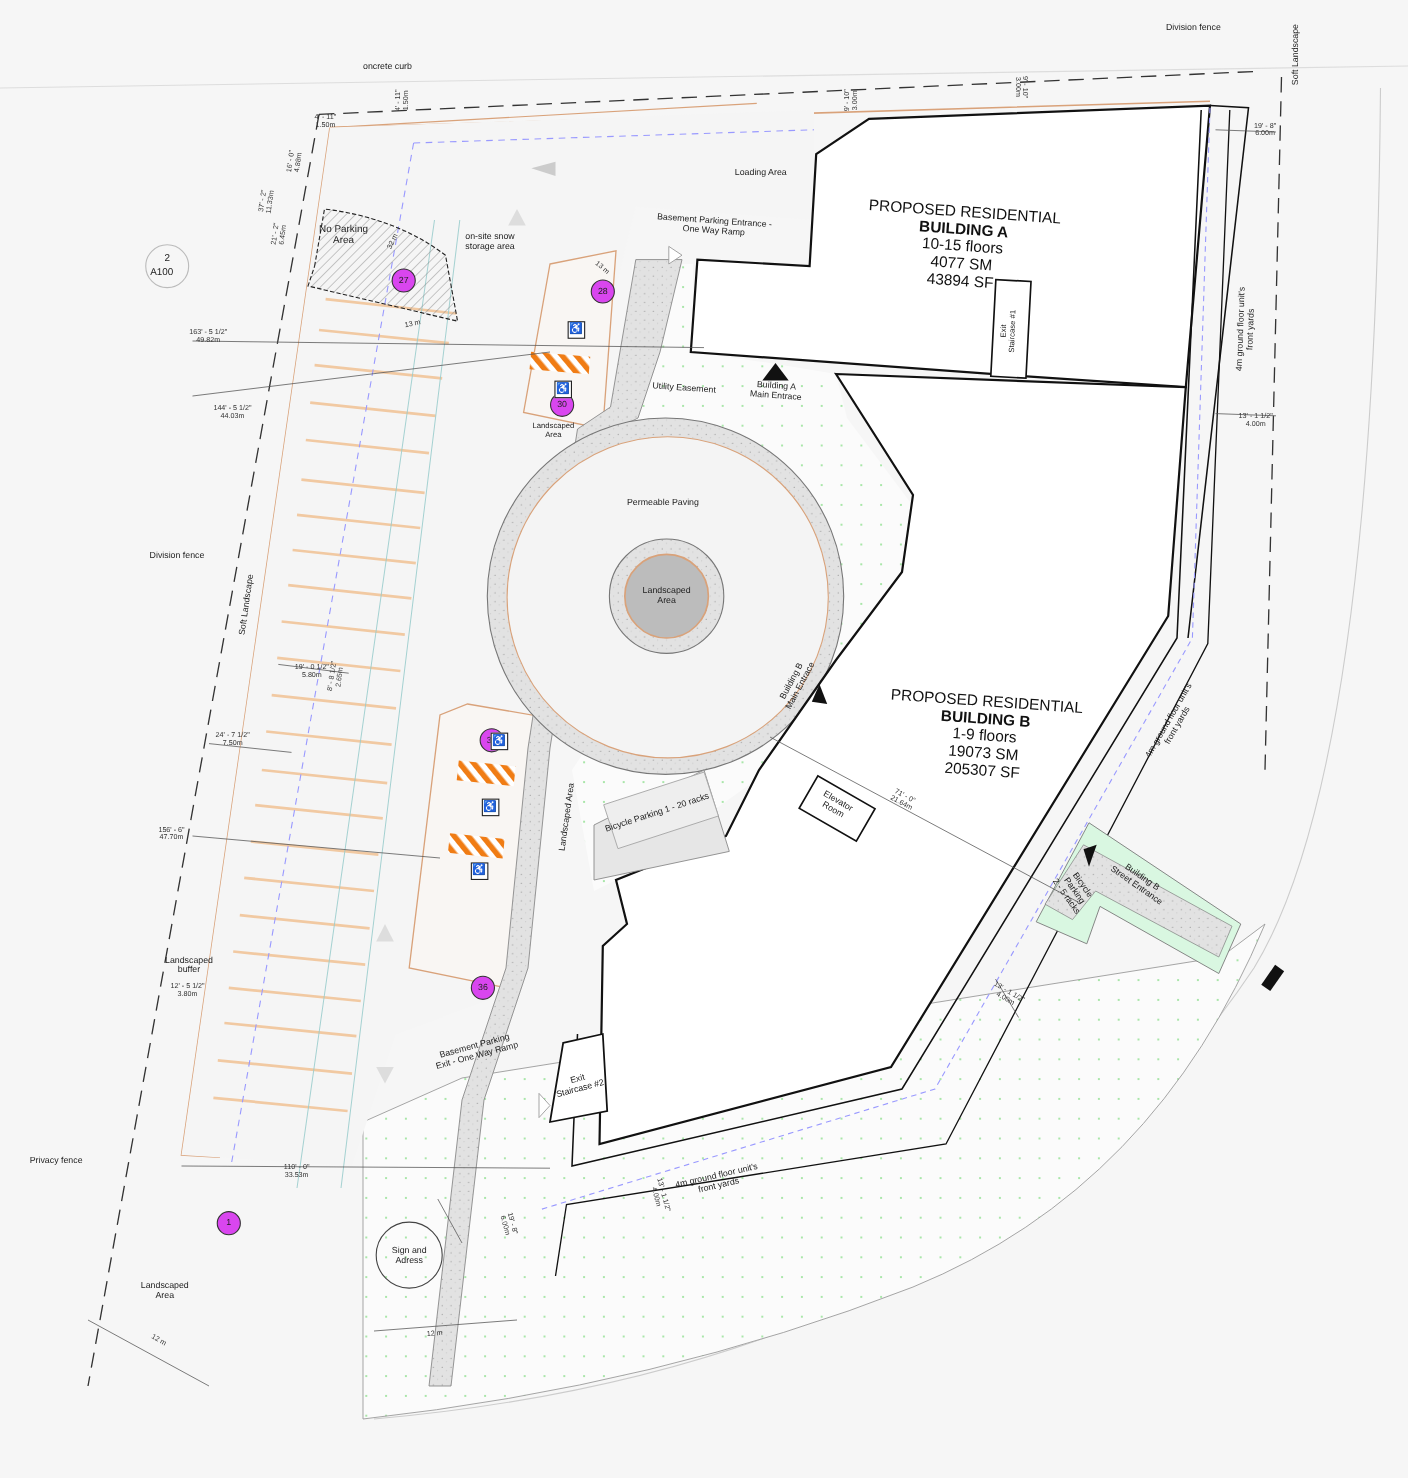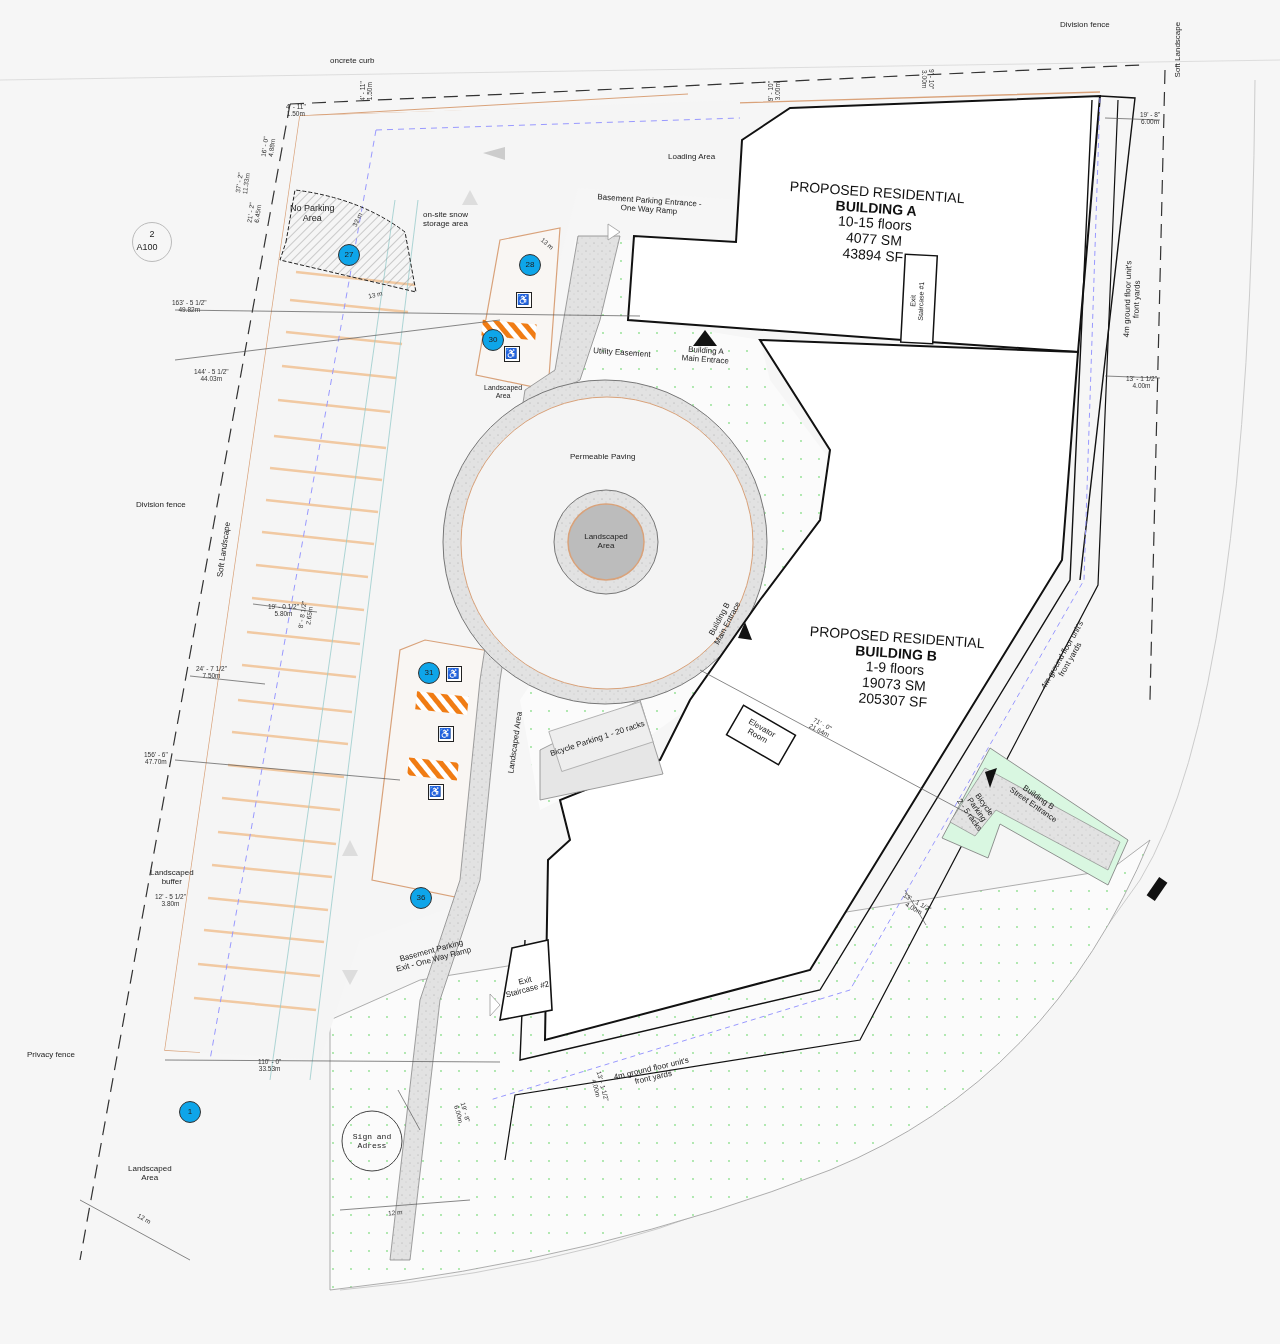--- a/index.html
+++ b/index.html
@@ -3,21 +3,21 @@
 <meta charset="utf-8">
 <style>
   html, body { margin:0; padding:0; background:#f6f6f6; }
   body { width:1280px; height:1344px; position:relative; overflow:hidden; font-family:"Liberation Sans", sans-serif; color:#222; }
   svg#plan { position:absolute; left:0; top:0; }
   .lbl { position:absolute; font-family:"Liberation Sans", sans-serif; color:#222; white-space:nowrap; line-height:1.15; text-align:center; transform-origin:center center; }
   .s7 { font-size:7px; } .s8 { font-size:8px; } .s9 { font-size:9px; }
   .bld { font-size:14px; line-height:1.12; color:#111; }
   .bld b { display:block; }
   .dim { font-size:6.5px; line-height:1.1; color:#333; }
-  .num { position:absolute; width:20px; height:20px; border:1px solid #333; border-radius:50%; font-size:8px; line-height:20px; text-align:center; background:#0ea5e9; }
+  .num { position:absolute; width:20px; height:20px; border:1px solid #333; border-radius:50%; font-size:8px; line-height:20px; text-align:center; background:#d946ef;margin-left:18px; }
   .hc { position:absolute; width:14px; height:14px; border:1.5px solid #222; font-size:10px; line-height:14px; text-align:center; background:#fff; }
 </style>
 </head>
 <body>
 
 <svg id="plan" width="1280" height="1344" viewBox="0 0 1280 1344" xmlns="http://www.w3.org/2000/svg">
   <defs>
     <pattern id="hatchOrange" width="10" height="10" patternUnits="userSpaceOnUse" patternTransform="rotate(-45)">
       <rect width="10" height="10" fill="#fff"></rect>
       <rect width="5" height="10" fill="#f07c14"></rect>
@@ -240,32 +240,32 @@
 </div>
 <div class="lbl s7" style="left:898px;top:293px;transform:rotate(-88deg);">
   <span>Exit</span><br>
   <span>Staircase #1</span>
 </div>
 <div class="lbl s8" style="left:504px;top:976px;transform:rotate(-15deg);">
   <span>Exit</span><br>
   <span>Staircase #2</span>
 </div>
 <div class="lbl s8" style="left:27px;top:1050px;">Privacy fence</div>
-<div class="lbl s8" style="left:349px;top:1132px;width:46px;font-family:Liberation Mono, monospace;">
+<div class="lbl s8" style="left:349px;top:1132px;width:46px;">
   <span>Sign and</span><br>
   <span>Adress</span>
 </div>
 <div class="lbl s8" style="left:128px;top:1164px;">
   <span>Landscaped</span><br>
   <span>Area</span>
 </div>
 
 <div class="num" style="left:338px;top:244px;">27</div>
 <div class="num" style="left:519px;top:254px;">28</div>
-<div class="num" style="left:482px;top:329px;">30</div>
+<div class="num" style="left:482px;top:357px;">30</div>
 <div class="num" style="left:418px;top:662px;">31</div>
 <div class="num" style="left:410px;top:887px;">36</div>
 <div class="num" style="left:179px;top:1101px;">1</div>
 
 <div class="hc" style="left:516px;top:292px;">♿</div>
 <div class="hc" style="left:504px;top:346px;">♿</div>
 <div class="hc" style="left:446px;top:666px;">♿</div>
 <div class="hc" style="left:438px;top:726px;">♿</div>
 <div class="hc" style="left:428px;top:784px;">♿</div>
 

